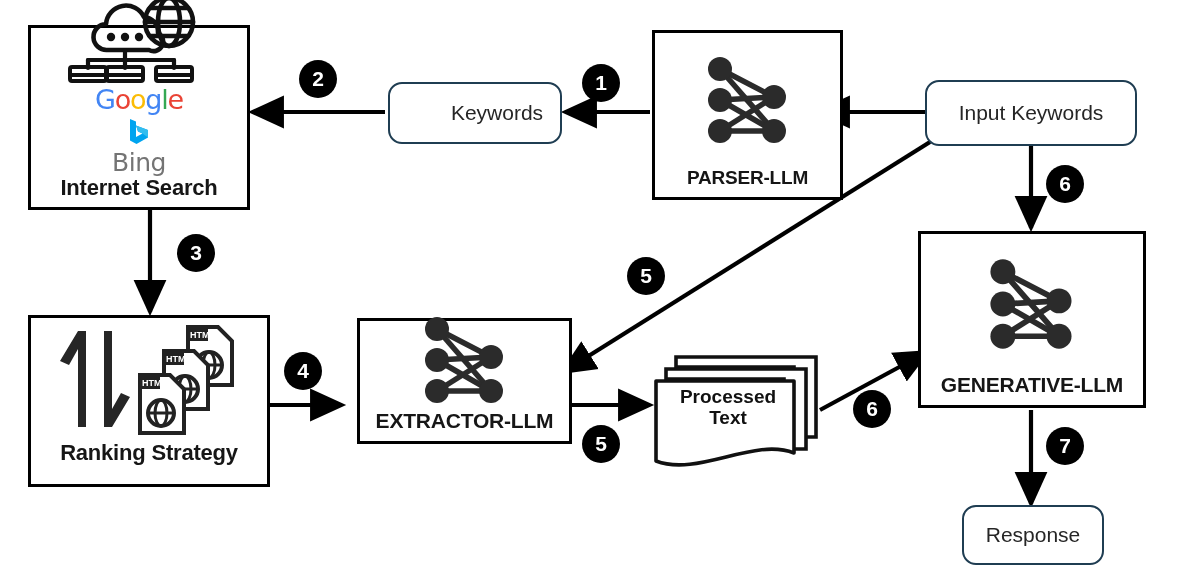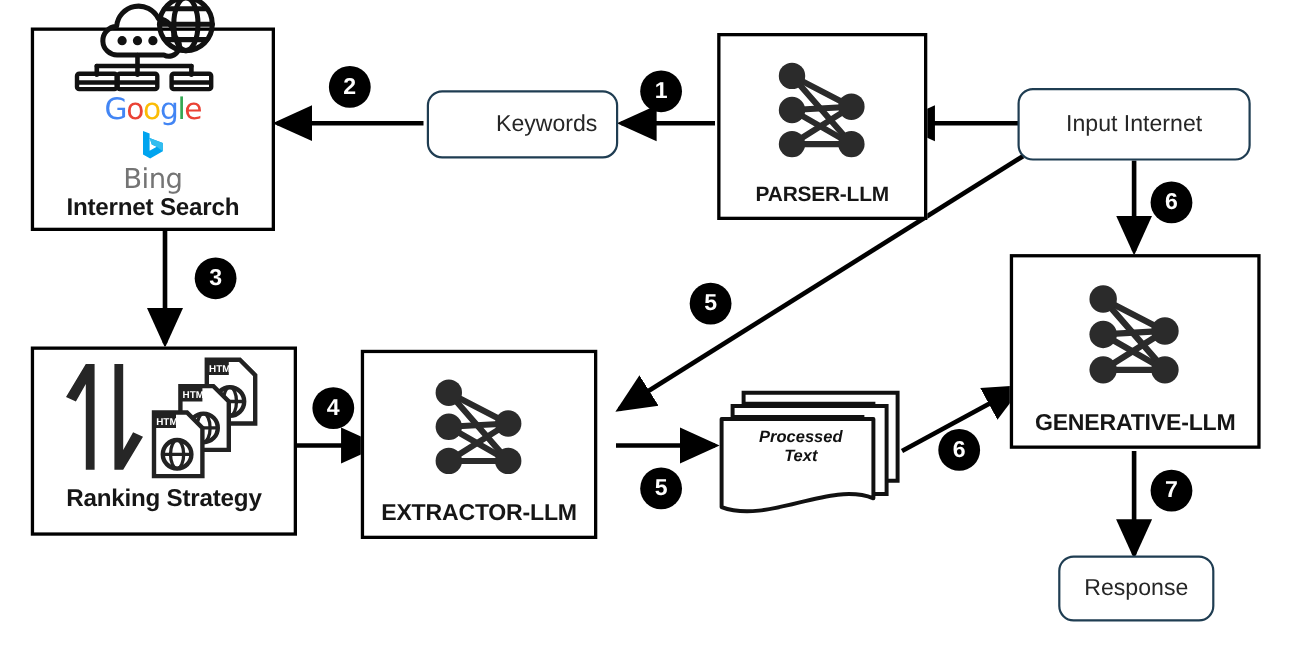--- a/index.html
+++ b/index.html
@@ -126,21 +126,21 @@
             <circle cx="22" cy="80" r="12"></circle>
           <circle cx="76" cy="46" r="12"></circle>
             <circle cx="76" cy="80" r="12"></circle>
         </g>
       </svg>
     </div>
     <div class="caption" style="font-size:19px;">PARSER-LLM</div>
   </div>
 
   <div class="node roundbox" style="left:925px;top:80px;width:212px;height:66px;">
-    <span class="caption" style="font-size:21px;">Input Internet</span>
+    <span class="caption" style="font-size:21px;">Input Keywords</span>
   </div>
 
   <div class="node sqbox" style="left:28px;top:315px;width:242px;height:172px;padding-bottom:18px;">
     <div class="icon-wrap" style="flex:1;gap:4px;">
       <svg width="80" height="112" viewBox="0 0 80 112">
         <g fill="#262626">
           <path d="M26 8 L8 38 L17 42 L26 26 L26 104 L34 104 L34 8 Z"></path>
           <path d="M52 8 L60 8 L60 86 L69 70 L78 74 L60 104 L52 104 Z"></path>
         </g>
       </svg>
@@ -163,21 +163,21 @@
           <text x="6" y="63" font-family="Liberation Sans, sans-serif" font-size="9" font-weight="bold" fill="#fff">HTML</text>
           <circle cx="25" cy="90" r="13" fill="none" stroke="#222" stroke-width="4"></circle>
           <ellipse cx="25" cy="90" rx="6" ry="13" fill="none" stroke="#222" stroke-width="3"></ellipse>
           <line x1="12" y1="90" x2="38" y2="90" stroke="#222" stroke-width="3"></line>
         </g>
       </svg>
     </div>
     <div class="caption" style="font-size:22px;">Ranking Strategy</div>
   </div>
 
-  <div class="node sqbox" style="left:328px;top:318px;width:215px;height:172px;padding-bottom:8px;">
+  <div class="node sqbox" style="left:357px;top:318px;width:215px;height:126px;padding-bottom:8px;">
     <div class="icon-wrap" style="flex:1;">
       <svg width="100" height="98" viewBox="0 0 100 98">
         <g stroke="#2b2b2b" stroke-width="5.5" stroke-linecap="round">
           <line x1="22" y1="18" x2="76" y2="46"></line>
             <line x1="22" y1="18" x2="76" y2="80"></line>
           <line x1="22" y1="49" x2="76" y2="46"></line>
             <line x1="22" y1="49" x2="76" y2="80"></line>
           <line x1="22" y1="80" x2="76" y2="46"></line>
             <line x1="22" y1="80" x2="76" y2="80"></line>
         </g>
@@ -192,21 +192,21 @@
     </div>
     <div class="caption" style="font-size:21px;">EXTRACTOR-LLM</div>
   </div>
 
   <div class="proc-text" style="left:648px;top:345px;width:172px;height:130px;">
     <svg width="172" height="130" viewBox="0 0 172 130" style="position:absolute;left:0;top:0;">
       <path d="M28 12 h140 v80 h-22 v-70 h-118 z" fill="#fff" stroke="#111" stroke-width="3.6"></path>
       <path d="M18 24 h140 v80 h-22 v-70 h-118 z" fill="#fff" stroke="#111" stroke-width="3.6"></path>
       <path d="M8 36 h138 v72 c-40 -16 -96 24 -138 8 z" fill="#fff" stroke="#111" stroke-width="3.6" stroke-linejoin="round"></path>
     </svg>
-    <div style="position:relative;margin-left:-12px;margin-top:-6px;font-size:15px;font-style:italic;">
+    <div style="position:relative;margin-left:-12px;margin-top:-6px;font-size:19px;">
       <div>Processed</div>
       <div>Text</div>
     </div>
   </div>
 
   <div class="node sqbox" style="left:918px;top:231px;width:228px;height:177px;padding-bottom:8px;">
     <div class="icon-wrap" style="flex:1;">
       <svg width="104" height="102" viewBox="0 0 100 98">
         <g stroke="#2b2b2b" stroke-width="5.5" stroke-linecap="round">
           <line x1="22" y1="18" x2="76" y2="46"></line>

